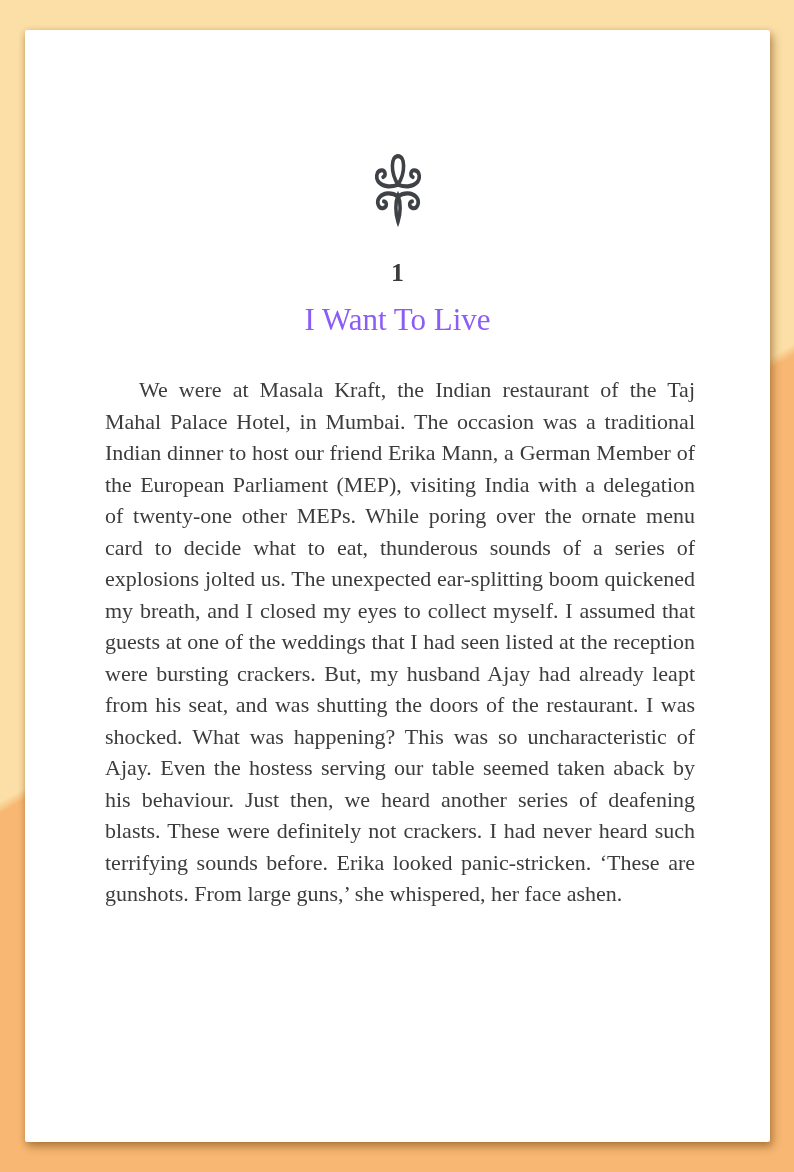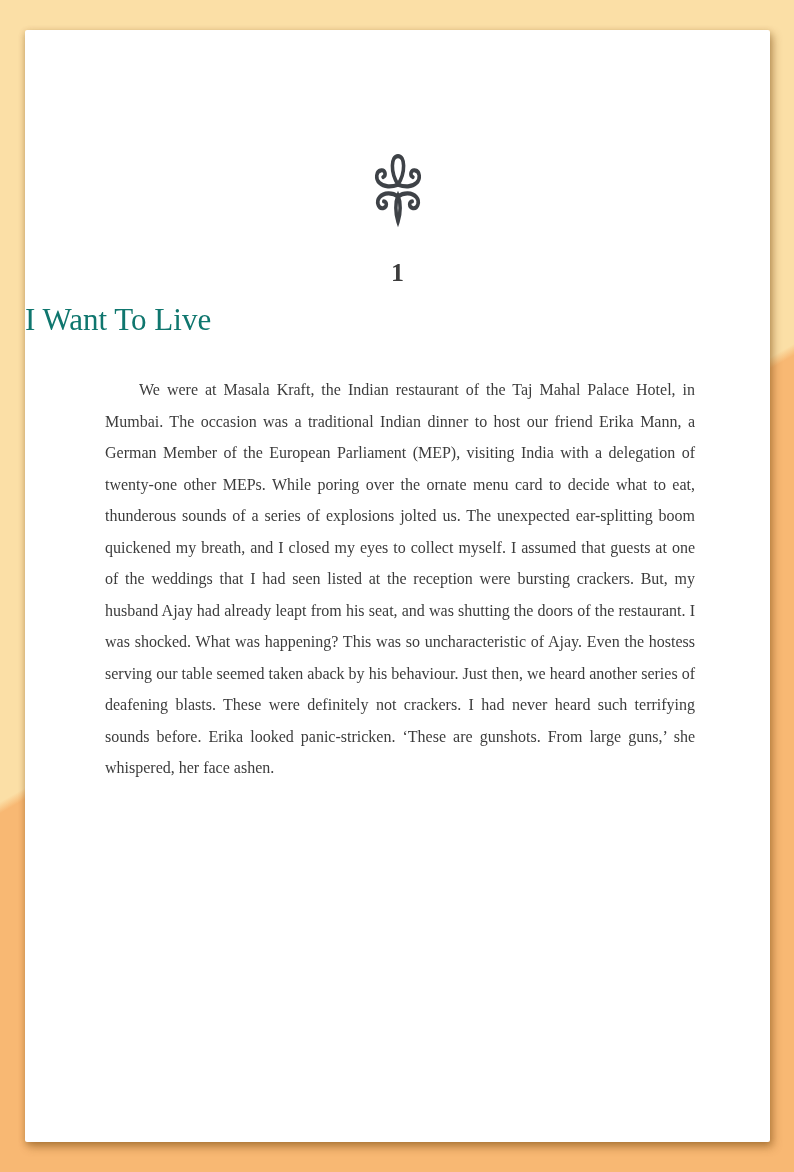--- a/index.html
+++ b/index.html
@@ -27,29 +27,29 @@
   .chapter-number {
     margin-top: 28px;
     text-align: center;
     font-size: 26px;
     line-height: 30px;
     font-weight: 700;
     color: #3c3c3c;
   }
   .chapter-title {
     margin-top: 12px;
-    text-align: left;
+    text-align: center;
     font-size: 31px;
     line-height: 40px;
     font-weight: 400;
-    color: #0f766e;
+    color: #8b5cf6;
   }
   .body-text {
     margin: 34px 75px 0 80px;
-    font-size: 16px;
+    font-size: 22px;
     line-height: 31.5px;
     color: #3c3c3c;
     text-align: justify;
   }
   .body-text p {
     margin: 0;
     text-indent: 34px;
   }
   .body-text p + p {
     margin-top: 19px;

